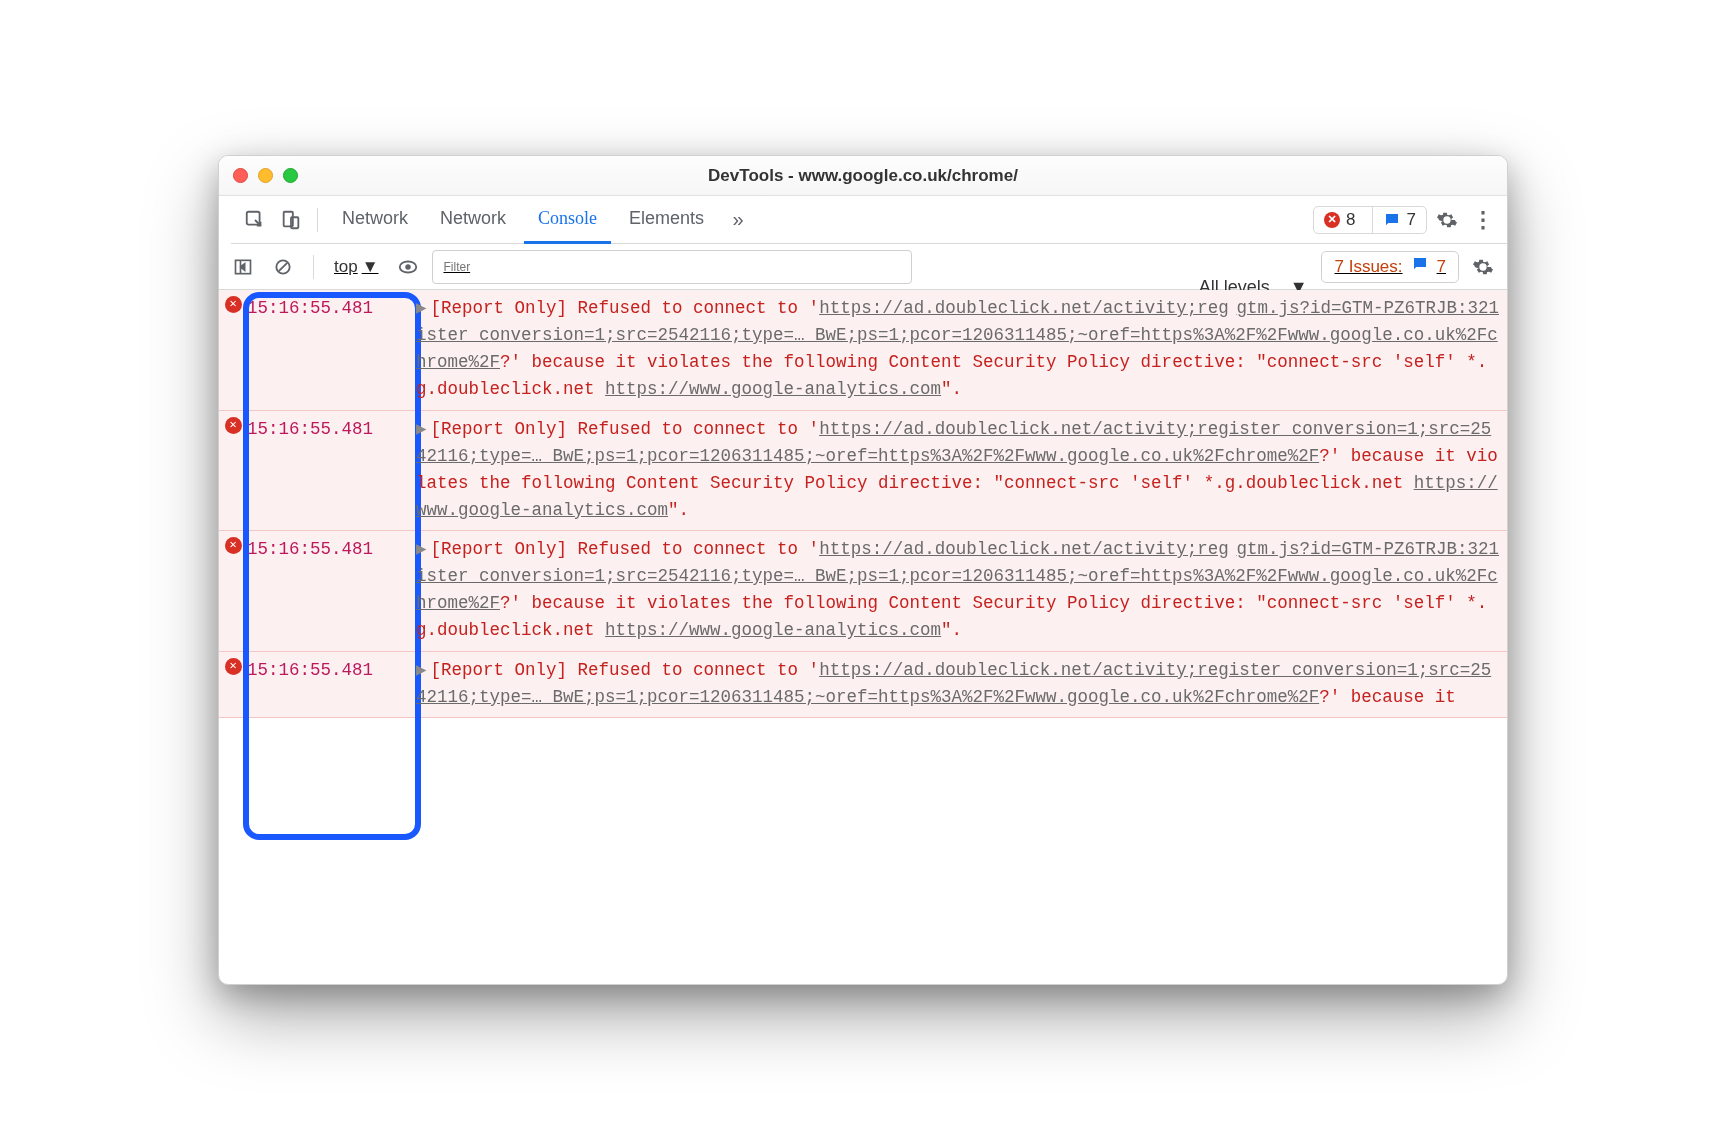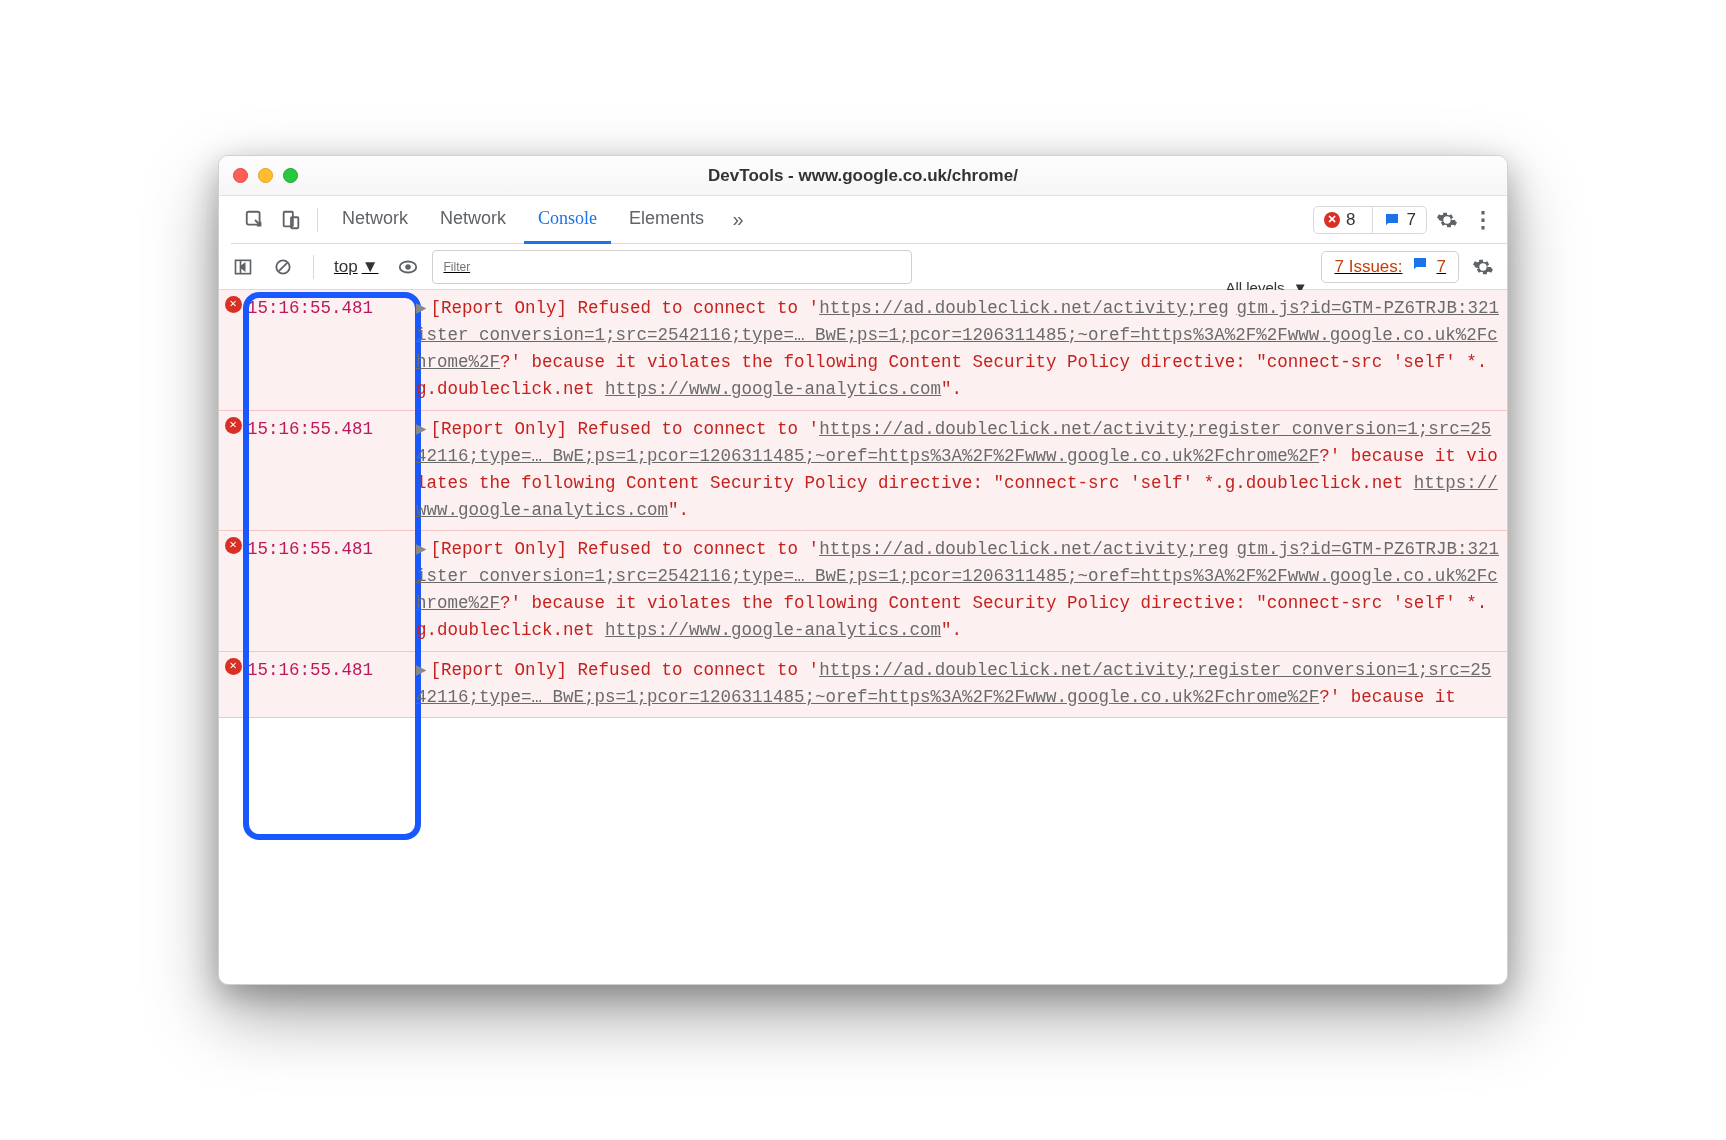--- a/index.html
+++ b/index.html
@@ -74,21 +74,21 @@
     padding:0 8px;gap:8px;border-bottom:1px solid #d9d9d9;text-decoration:underline;
   }
   .dropdown{
     display:flex;align-items:center;gap:4px;font-size:17px;color:#333;
     padding:4px 6px;border-radius:4px;cursor:default;
   }
   .filter-input{
     flex:0 0 480px;height:34px;border:1px solid #d0d0d0;border-radius:4px;
     font-size:12px;padding:0 10px;outline:none;
   }
-  .levels{font-size:15px;color:#333;display:flex;align-items:center;gap:8px;padding:4px 6px;margin-top:42px;}
+  .levels{font-size:18px;color:#333;display:flex;align-items:center;gap:20px;padding:4px 6px;margin-top:42px;}
   .issues-btn{
     display:flex;align-items:center;gap:8px;height:32px;padding:0 12px;
     border:1px solid #d0d0d0;border-radius:5px;font-size:17px;color:#c2410c;
   }
   
   .console{
     flex:1;overflow:hidden;
     font-family:Menlo,Consolas,"Courier New",monospace;
     font-size:17.5px;line-height:1.55;
     position:relative;

